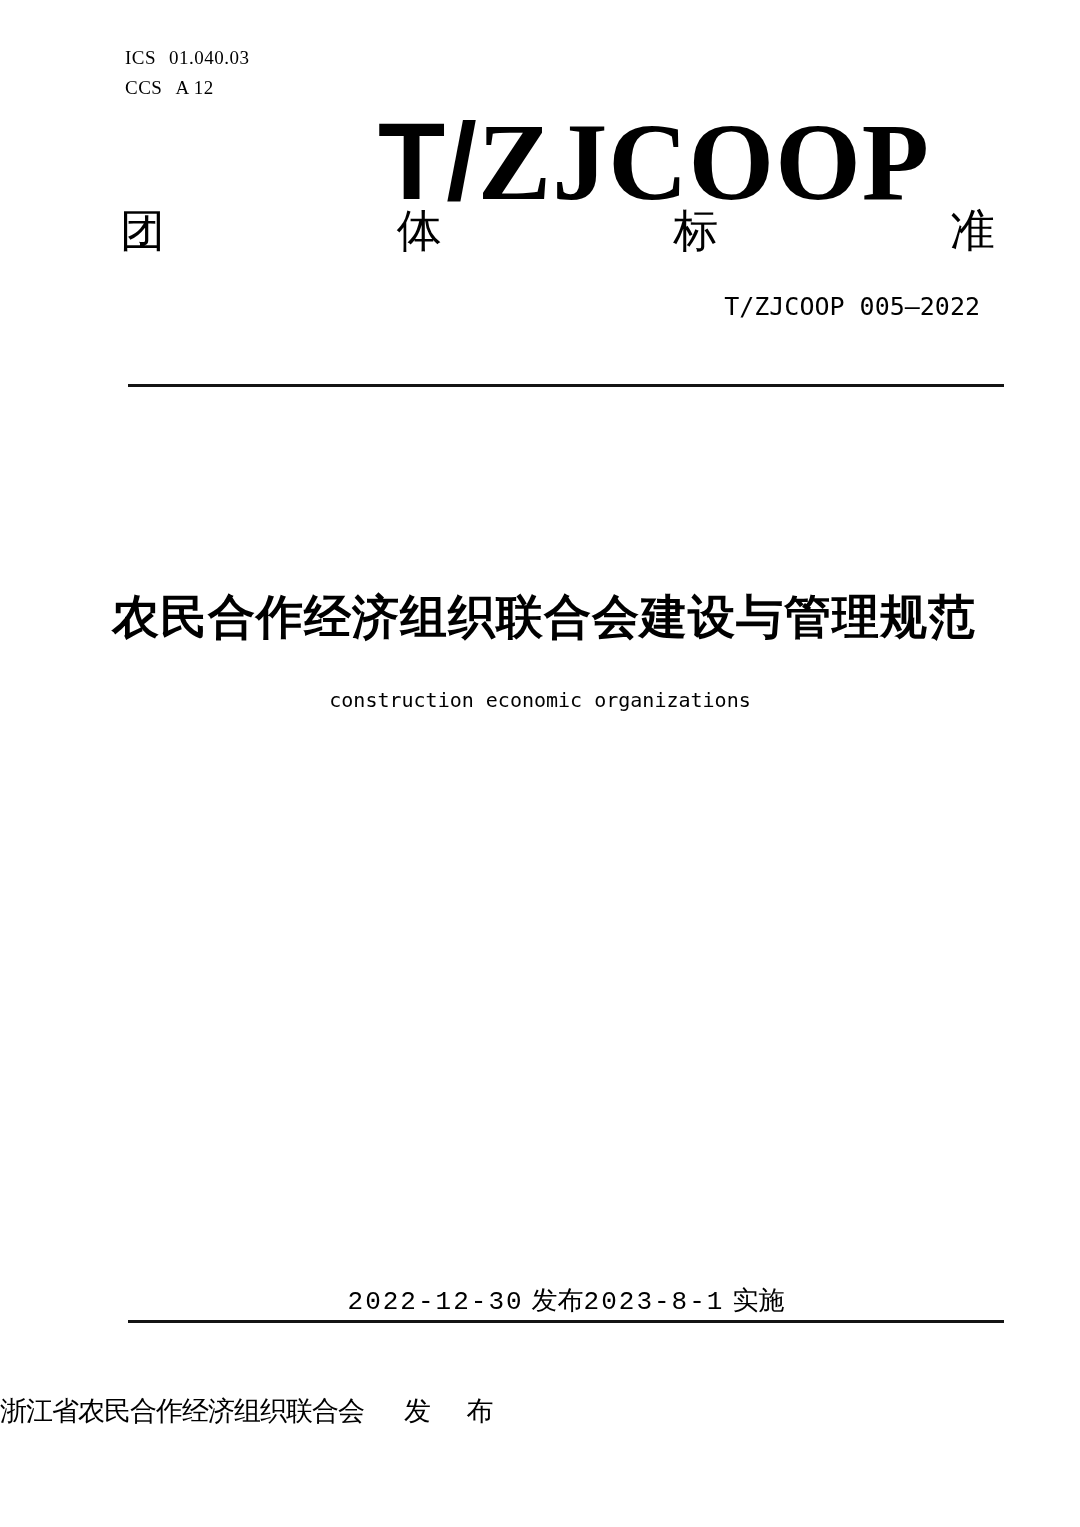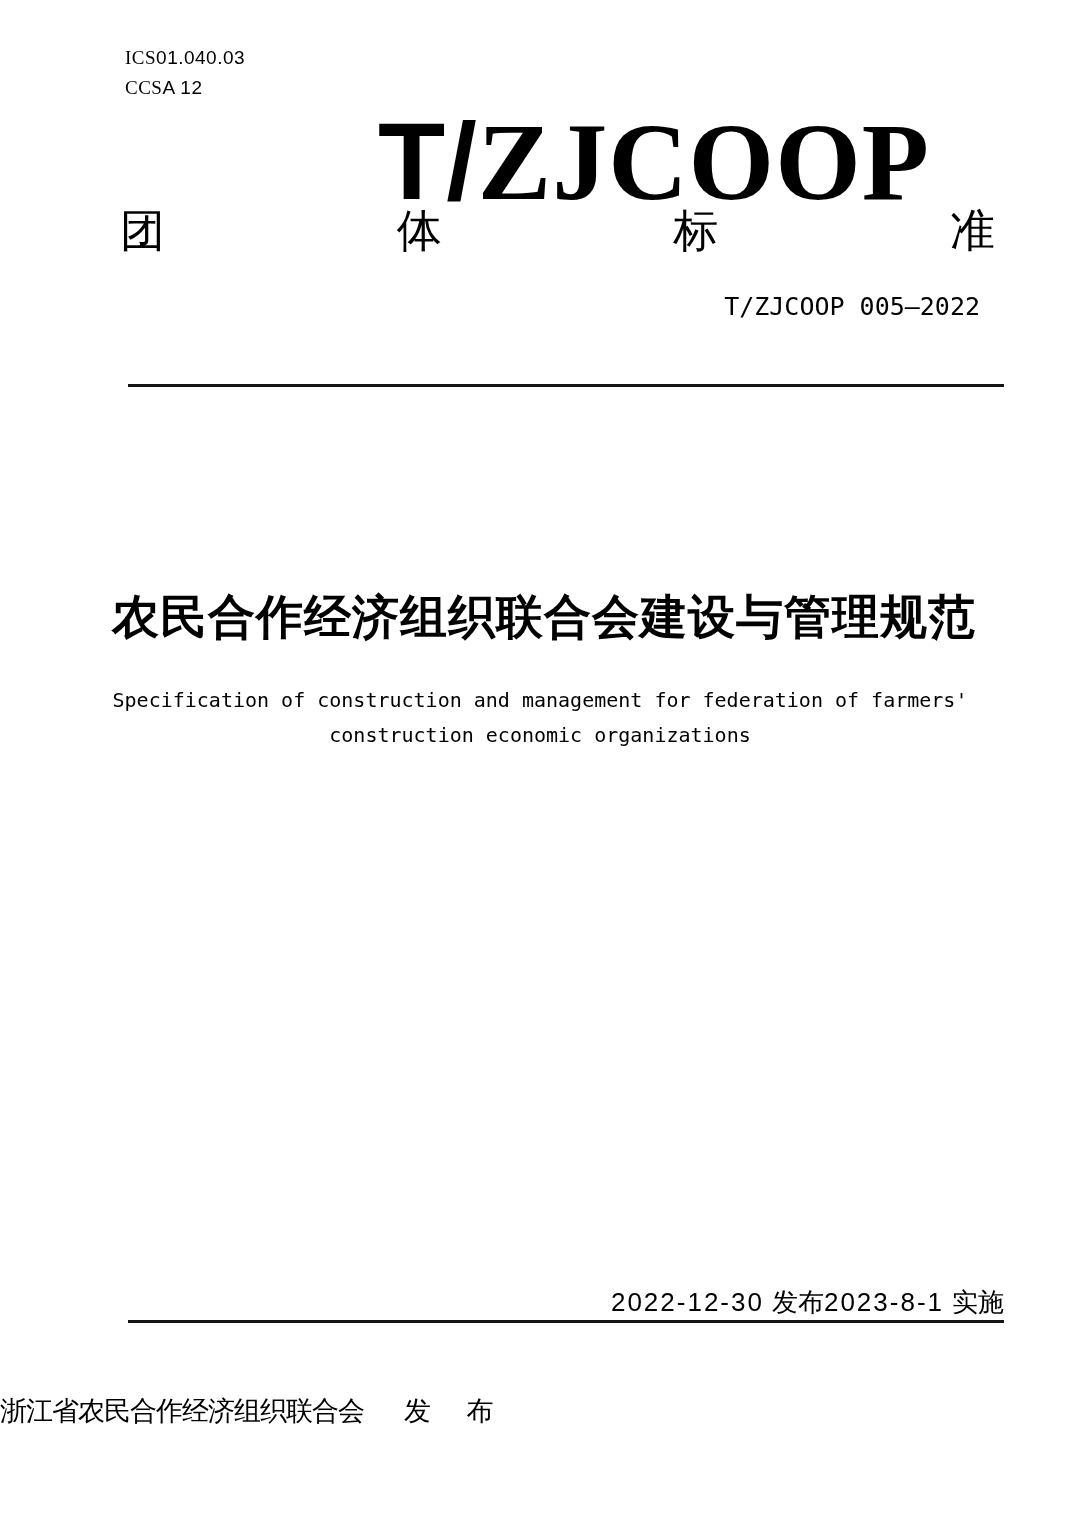--- a/index.html
+++ b/index.html
@@ -21,21 +21,22 @@
     font-size: 19px;
     line-height: 22px;
     letter-spacing: 0.5px;
     white-space: nowrap;
   }
   .ics-line .code-label {
     font-family: "Liberation Serif", serif;
     text-align: right;
   }
   .ics-line .code-value {
-    font-family: Liberation Sans, sans-serif;
+    font-family: Liberation Serif, serif;
+    margin-left: 13px;
   }
   .ics-1 { top: 47px; }
   .ics-2 { top: 77px; }
 
   
   .logo {
     position: absolute;
     top: 106px;
     left: 378px;
     line-height: 1;
@@ -112,24 +113,25 @@
     line-height: 35px;
   }
 
   
   .dates-row {
     position: absolute;
     left: 128px;
     top: 1288px;
     width: 876px;
     display: flex;
-    justify-content: flex-end;
+    justify-content: center;
     font-size: 26px;
     line-height: 1.1;
     white-space: nowrap;
+    font-family: Liberation Mono, monospace;
   }
   .date-num { letter-spacing: 2px; }
   .date-label { margin-left: 8px; letter-spacing: 0; }
 
   
   .publisher-row {
     position: absolute;
     top: 1395px;
     left: 0;
     width: 1080px;
@@ -166,21 +168,20 @@
     <span>准</span>
   </div>
 
   <div class="std-number">T/ZJCOOP 005—2022</div>
 
   <div class="rule rule-top"></div>
 
   <div class="title-zh">农民合作经济组织联合会建设与管理规范</div>
 
   <div class="title-en">
-    <div>Specification of construction and management for federation of farmers'</div>
     <div>construction economic organizations</div>
   </div>
 
   <div class="dates-row">
     <div>
       <span class="date-num">2022-12-30</span><span class="date-label">发布</span>
     </div>
     <div>
       <span class="date-num">2023-8-1</span><span class="date-label">实施</span>
     </div>

